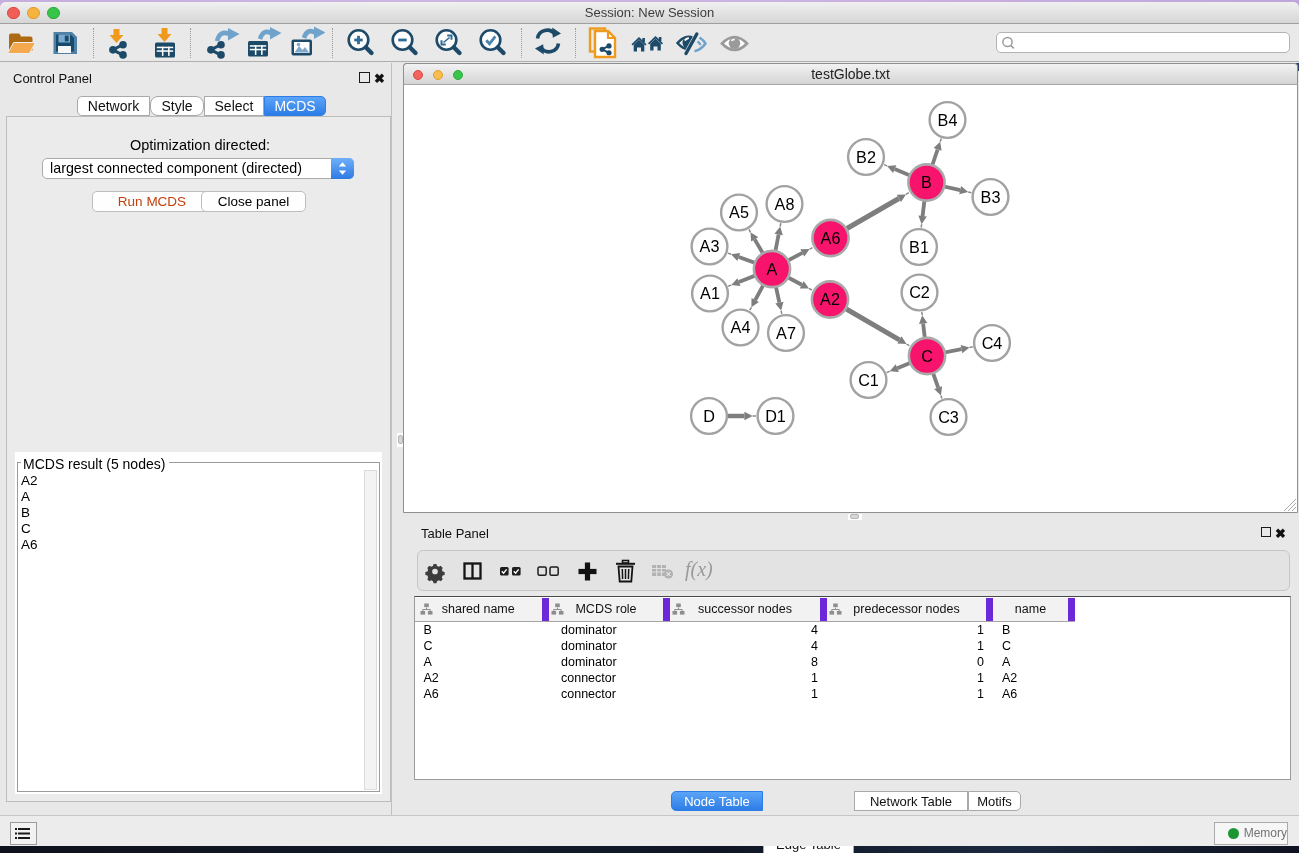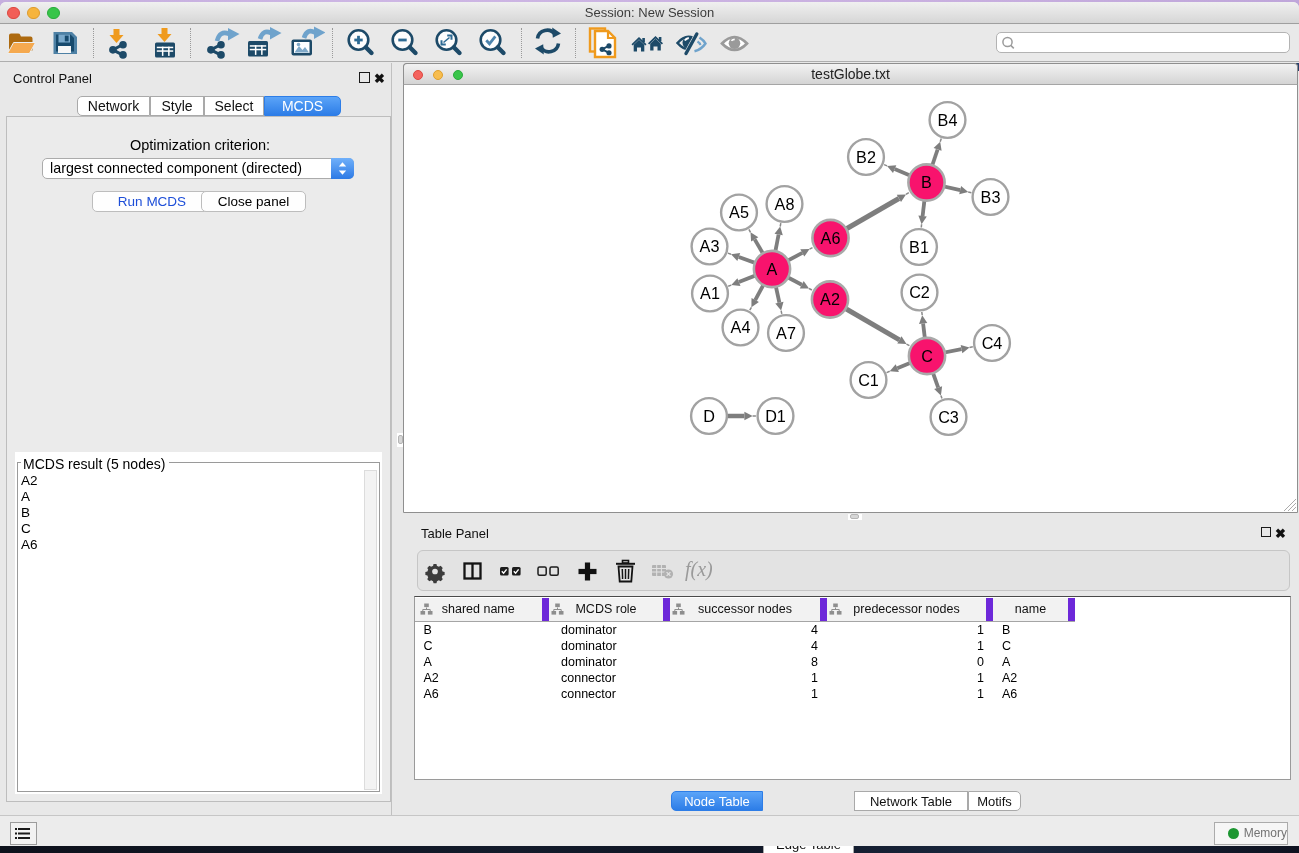--- a/index.html
+++ b/index.html
@@ -178,32 +178,32 @@
     <svg class="abs" style="left:1000px;top:35px" width="18" height="16">
       <circle cx="7.5" cy="7" r="4.6" fill="none" stroke="#9b9b9b" stroke-width="1.5"></circle>
       <line x1="10.8" y1="10.4" x2="13.8" y2="13.4" stroke="#9b9b9b" stroke-width="1.5"></line>
     </svg>
     <div class="abs" style="left:1296px;top:63px;width:3px;height:8px;background:#27406b"></div>
 <div class="abs" id="cpTitle">Control Panel</div>
     <div class="abs" style="left:359px;top:72px;width:11px;height:11px;border:1.7px solid #1a1a1a"></div>
     <div class="abs" style="left:374px;top:70.5px;font-size:13px;font-weight:bold;color:#111">✖</div>
     <div class="abs" id="cpInner"></div>
     <div class="abs tab" style="left:77px;width:73px;border-radius:5px 0 0 5px;">Network</div>
-    <div class="abs tab" style="left:150px;width:54px;">Style</div>
+    <div class="abs tab" style="left:150px;width:54px;border-radius:8px;">Style</div>
     <div class="abs tab" style="left:204px;width:60px;">Select</div>
-    <div class="abs tab tabsel" style="left:264px;width:77px;border-radius:0 5px 5px 0;">MCDS</div>
-    <div class="abs" style="left:40px;top:137px;width:320px;text-align:center;font-size:14.5px;color:#000">Optimization criterion:</div>
+    <div class="abs tab tabsel" style="left:264px;width:62px;border-radius:0 5px 5px 0;">MCDS</div>
+    <div class="abs" style="left:40px;top:137px;width:320px;text-align:center;font-size:14.5px;color:#000">Optimization directed:</div>
     <div class="abs" style="left:42px;top:158px;width:312px;height:21px;background:#fff;border:1px solid #ababab;border-radius:5px;"></div>
     <div class="abs" style="left:50px;top:158px;width:290px;height:21px;font-size:14.3px;line-height:20px;color:#000">largest connected component (directed)</div>
     <div class="abs" style="left:331px;top:158px;width:23px;height:21px;background:linear-gradient(#70b0fa,#2d7ae5);border-radius:0 5px 5px 0;"></div>
     <svg class="abs" style="left:331px;top:158px" width="23" height="21">
       <path d="M11.5,4.2 L15.2,8.4 H7.8 z" fill="#fff"></path>
       <path d="M11.5,16.8 L15.2,12.6 H7.8 z" fill="#fff"></path>
     </svg>
-    <div class="abs" style="left:92px;top:191px;width:120px;height:21px;background:#fefefe;border:1px solid #bdbdbd;border-radius:5px;font-size:13.5px;text-align:center;line-height:20px;color:#1d4ed8">Run MCDS</div>
+    <div class="abs" style="left:92px;top:191px;width:120px;height:21px;background:#fefefe;border:1px solid #bdbdbd;border-radius:5px;font-size:13.5px;text-align:center;line-height:20px;color:#c2410c">Run MCDS</div>
     <div class="abs" style="left:201px;top:191px;width:105px;height:21px;background:#fefefe;border:1px solid #bdbdbd;border-radius:5px;font-size:13.5px;text-align:center;line-height:20px;color:#000">Close panel</div>
     <div class="abs" style="left:15px;top:452px;width:367px;height:342px;background:#fff"></div>
     <div class="abs" style="left:17px;top:462px;width:363px;height:330px;border:1px solid #9a9a9a"></div>
     <div class="abs" style="left:21px;top:455.5px;background:#fff;padding:0 4px 0 2px;font-size:14px;color:#000">MCDS result (5 nodes)</div>
     <div class="abs" style="left:364px;top:470px;width:13px;height:320px;background:#f3f3f3;border:1px solid #dcdcdc"></div>
     <div class="abs" style="left:21px;top:473px;font-size:13.5px;color:#000">
       <div style="height:16px;line-height:16px">A2</div>
       <div style="height:16px;line-height:16px">A</div>
       <div style="height:16px;line-height:16px">B</div>
       <div style="height:16px;line-height:16px">C</div>

